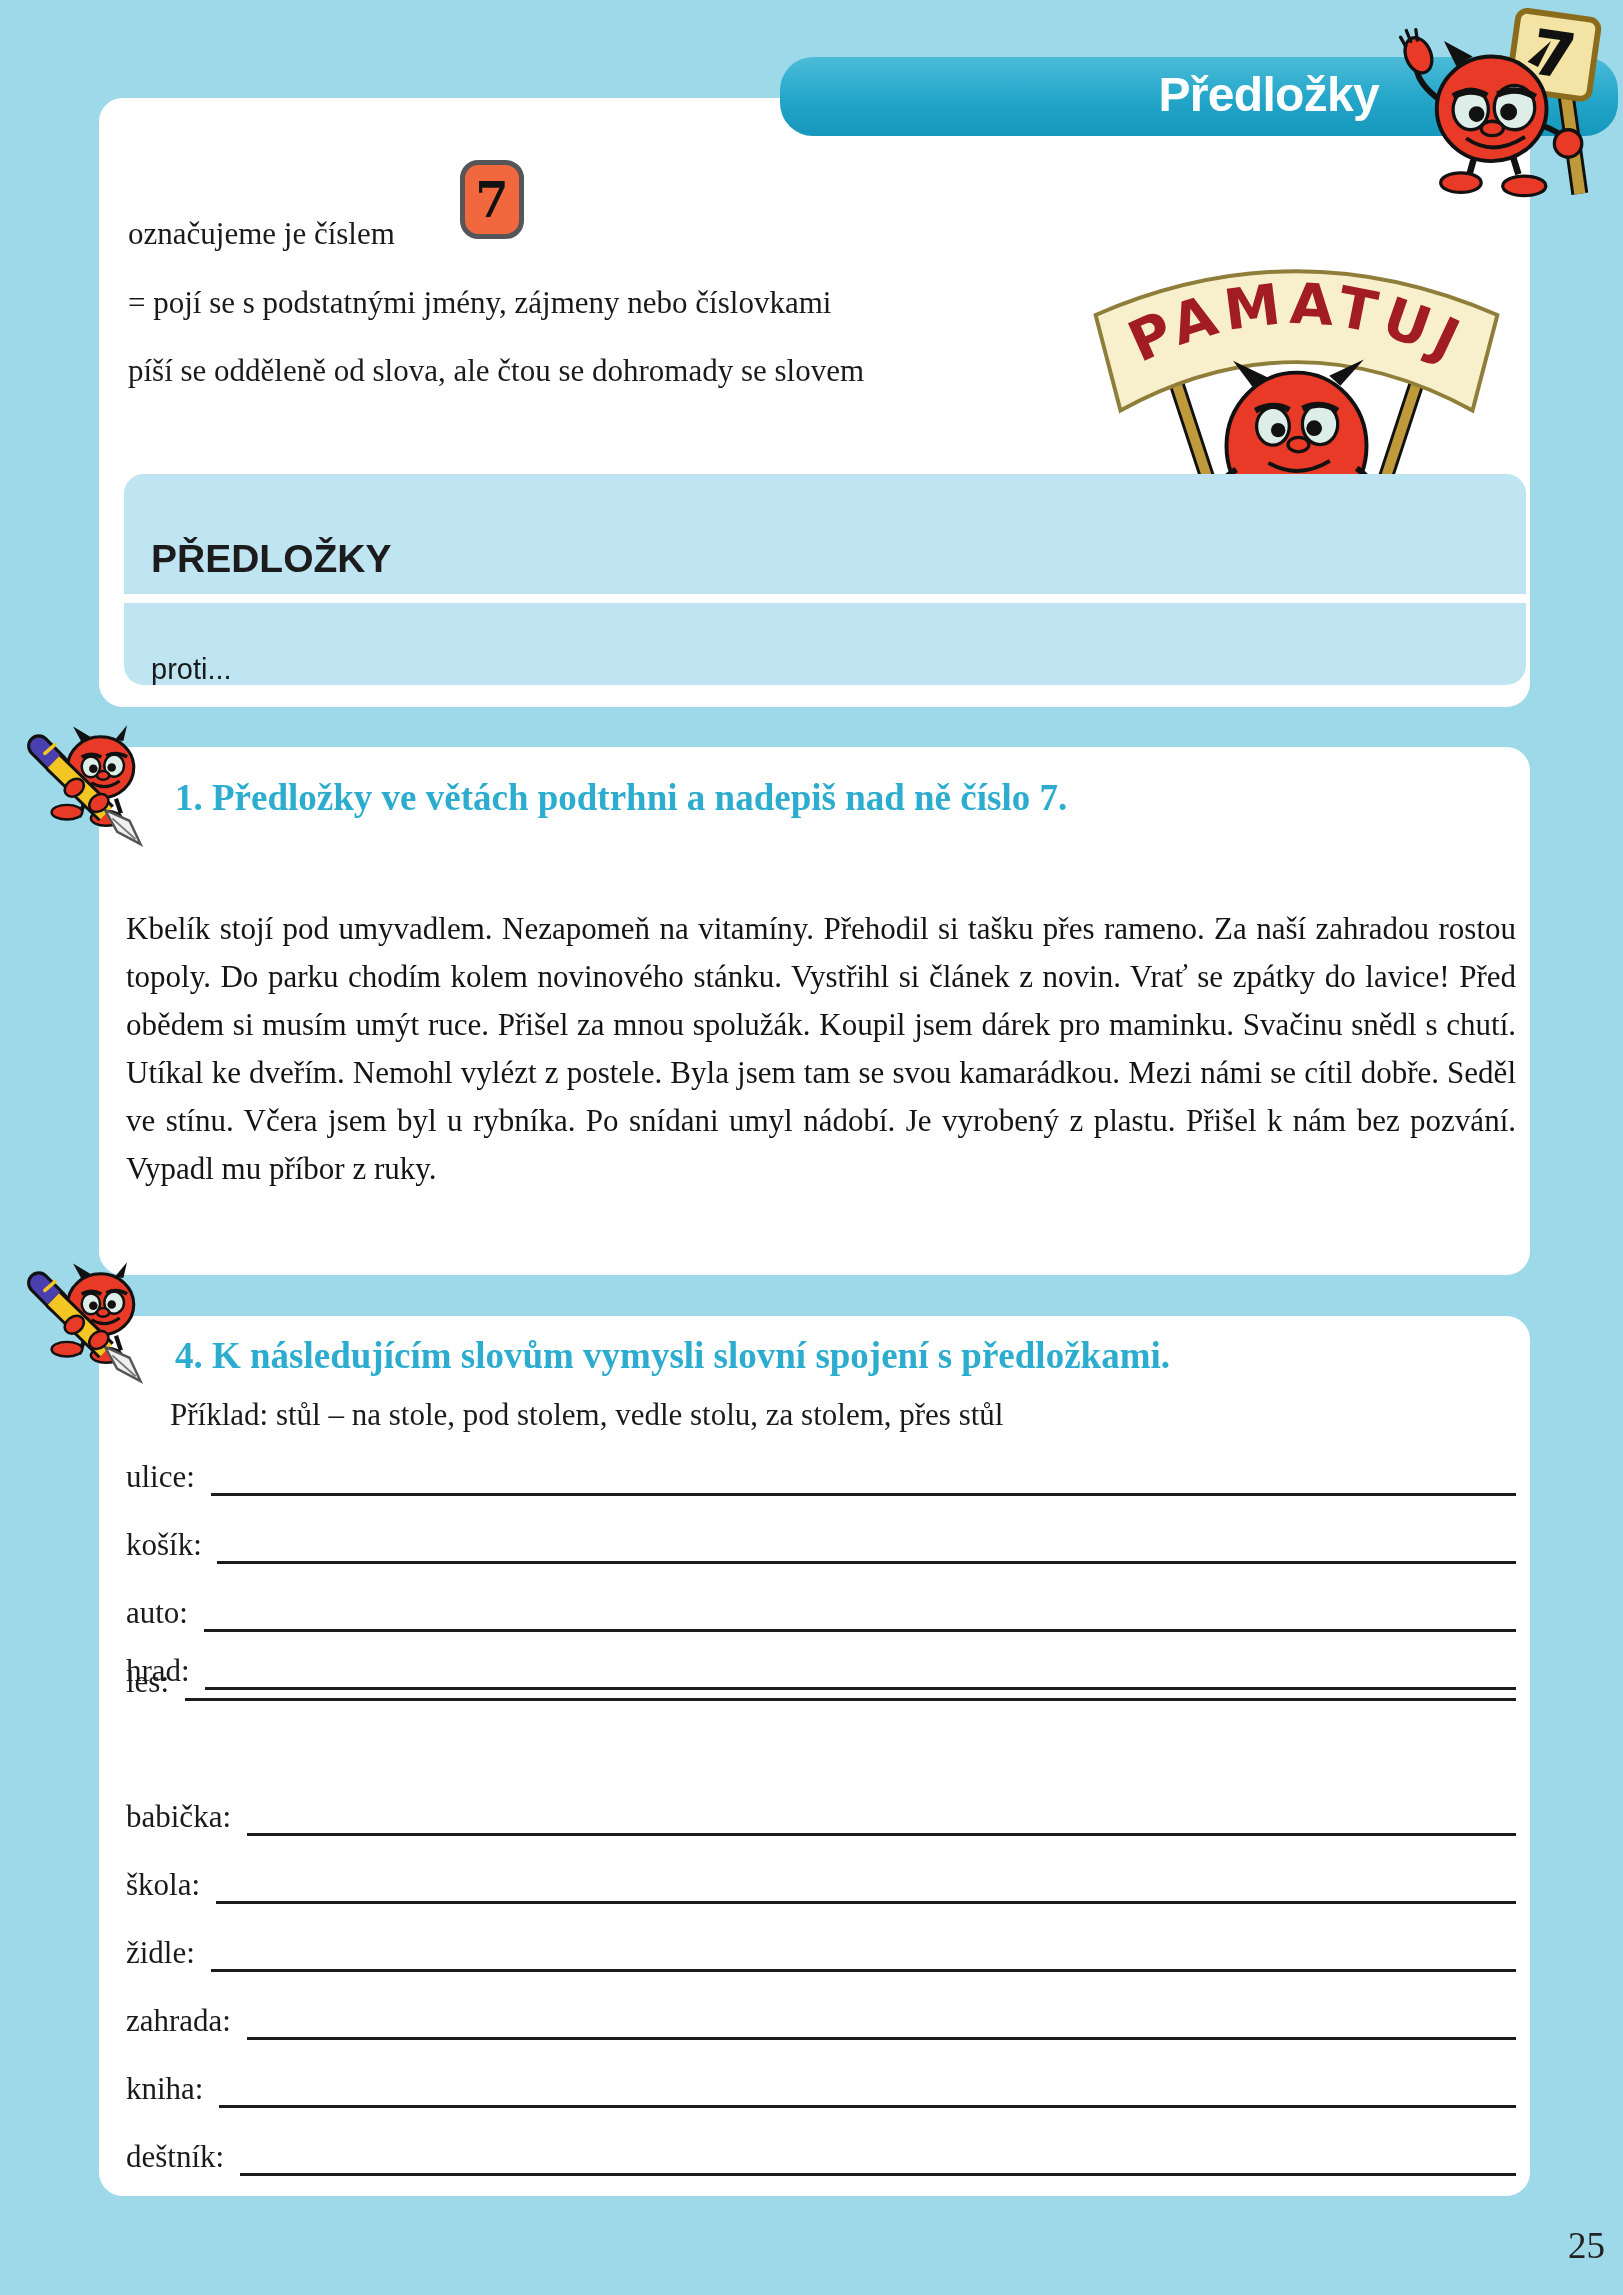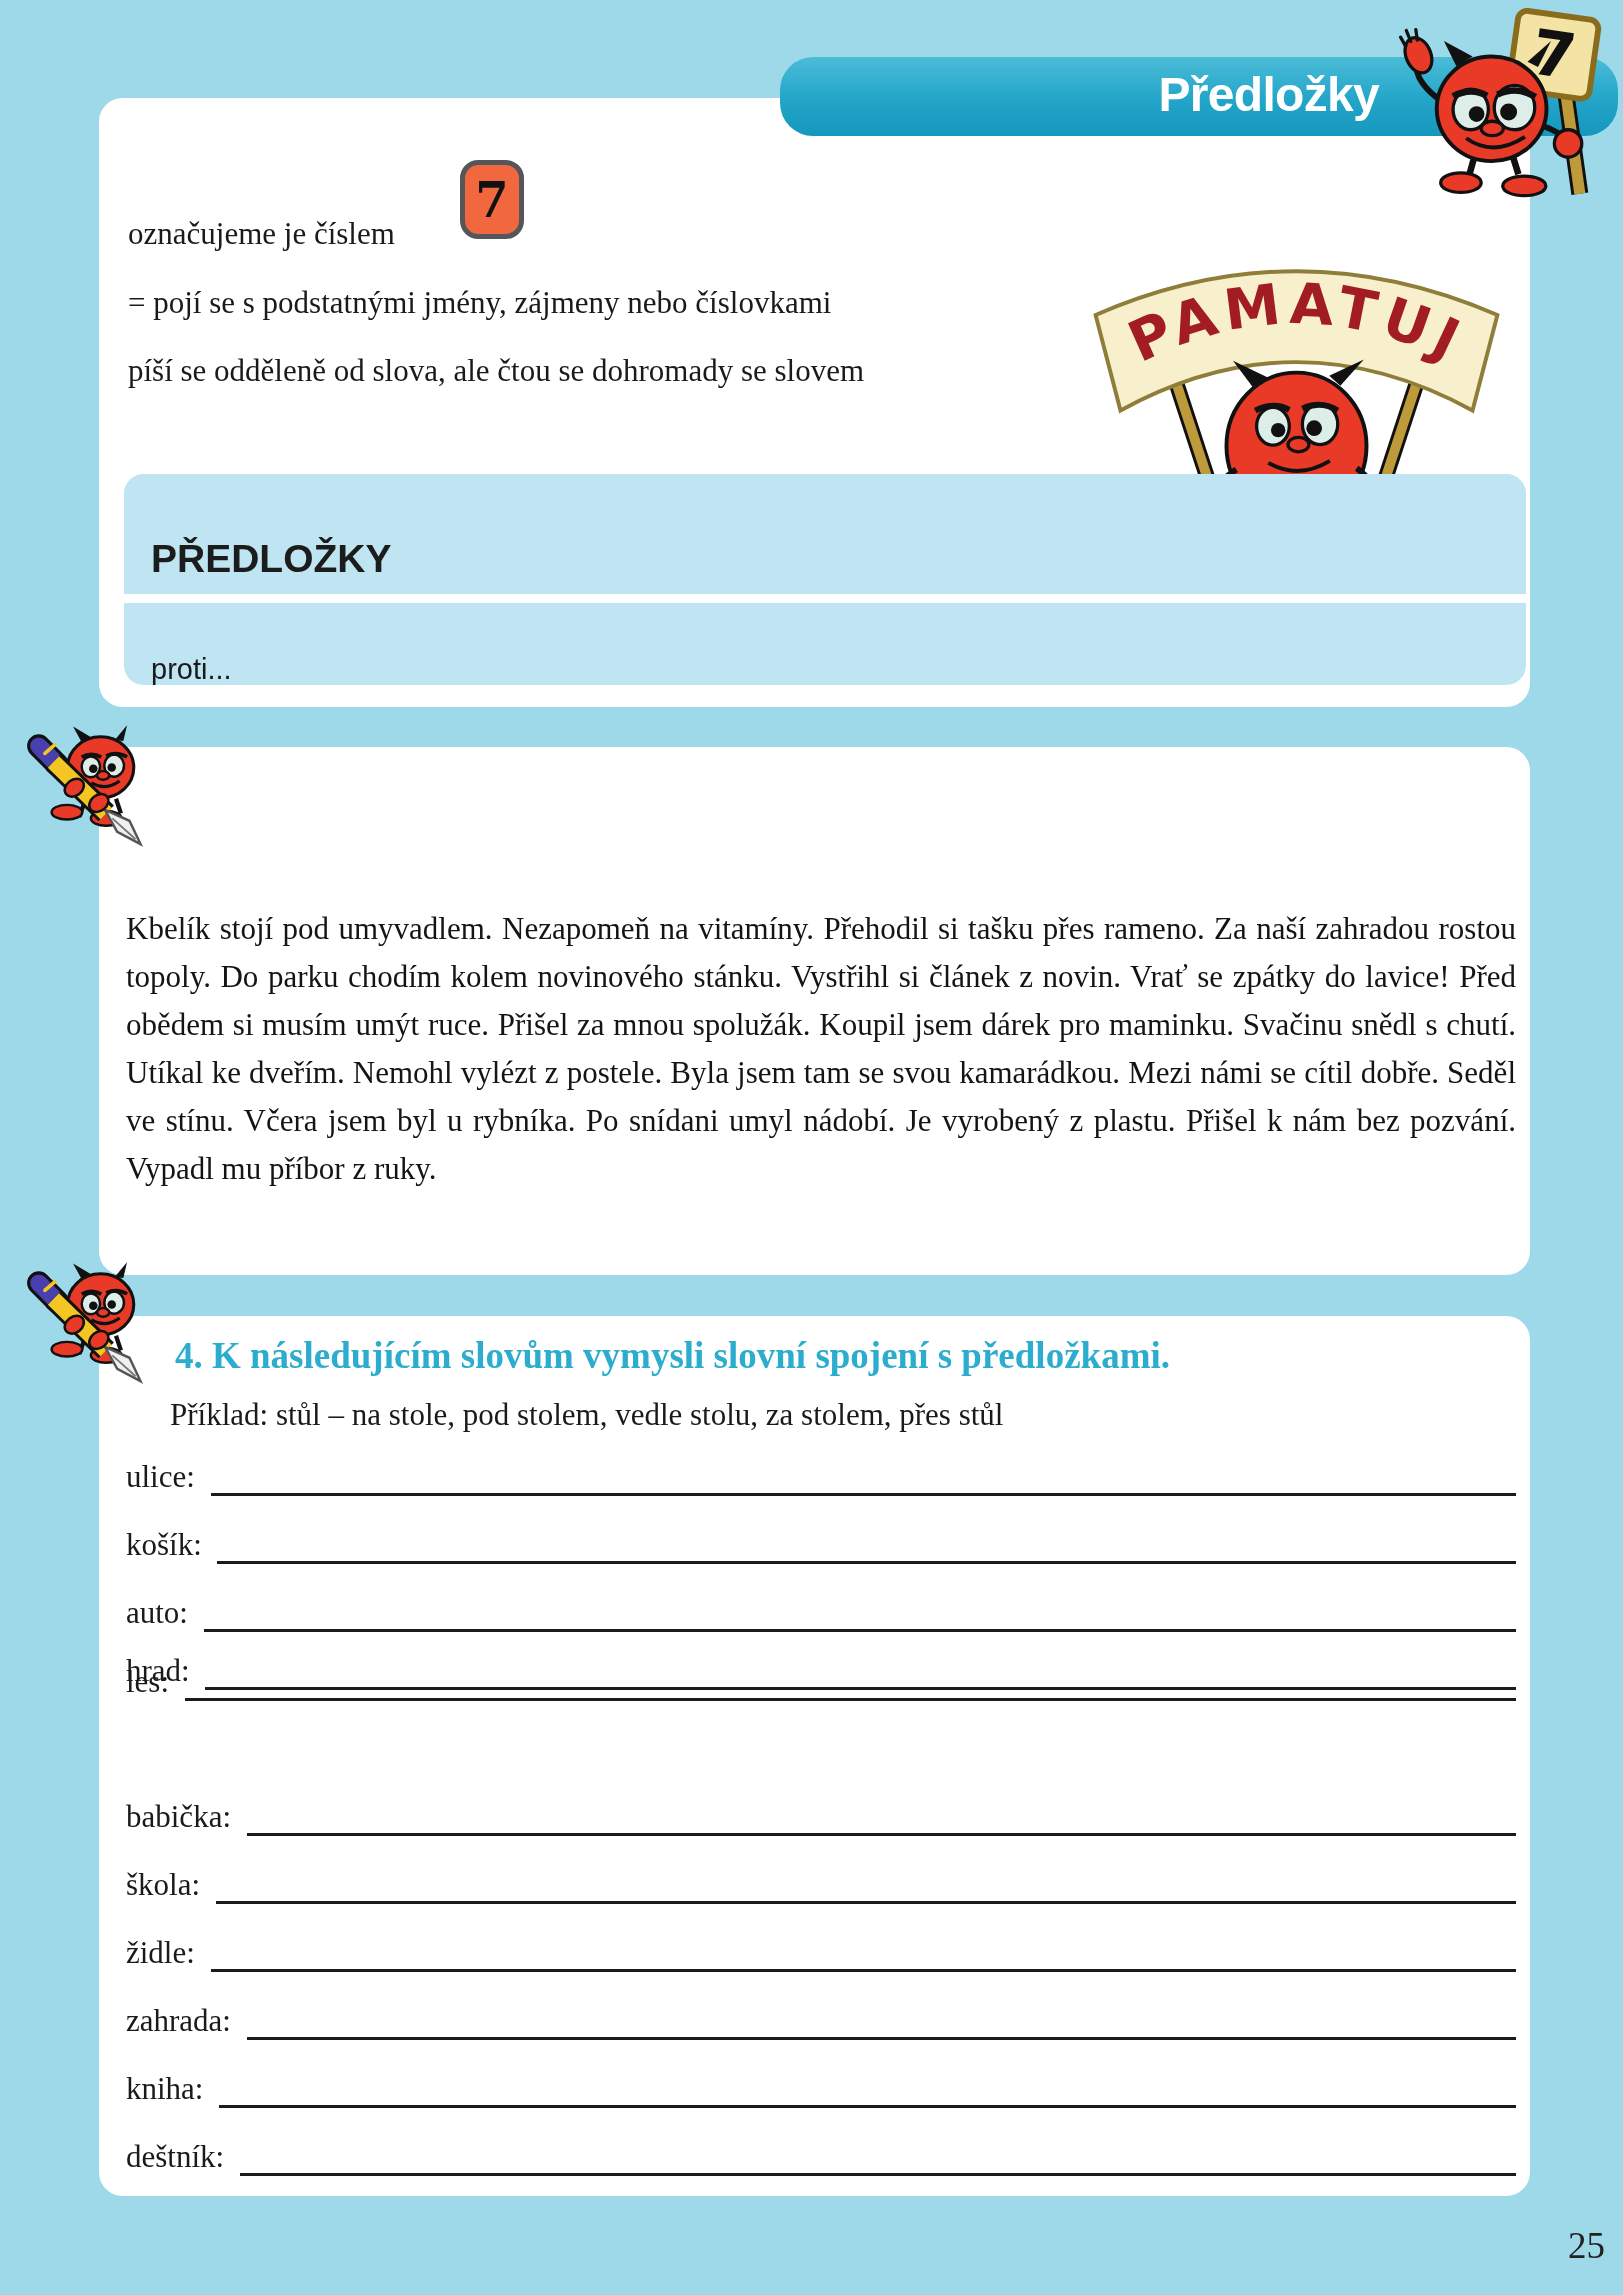--- a/index.html
+++ b/index.html
@@ -189,20 +189,21 @@
     <line x1="162" y1="180" x2="200" y2="214" stroke="#777" stroke-width="3"></line>
 
     <g transform="rotate(-38 100 130)">
       <ellipse cx="100" cy="130" rx="17" ry="13" fill="#e93a28" stroke="#111" stroke-width="4"></ellipse>
     </g>
     <g transform="rotate(-38 140 155)">
       <ellipse cx="140" cy="155" rx="17" ry="13" fill="#e93a28" stroke="#111" stroke-width="4"></ellipse>
     </g>
   </svg>
 
+  <div class="extitle" id="ex1title">1. Předložky ve větách podtrhni a nadepiš nad ně číslo 7.</div>
   <div id="ex1text">Kbelík stojí pod umyvadlem. Nezapomeň na vitamíny. Přehodil si tašku přes rameno. Za naší zahradou rostou topoly. Do parku chodím kolem novinového stánku. Vystřihl si článek z novin. Vrať se zpátky do lavice! Před obědem si musím umýt ruce. Přišel za mnou spolužák. Koupil jsem dárek pro maminku. Svačinu snědl s chutí. Utíkal ke dveřím. Nemohl vylézt z postele. Byla jsem tam se svou kamarádkou. Mezi námi se cítil dobře. Seděl ve stínu. Včera jsem byl u rybníka. Po snídani umyl nádobí. Je vyrobený z plastu. Přišel k nám bez pozvání. Vypadl mu příbor z ruky.</div>
 
   <svg style="left:13px;top:1245px;" width="141" height="141" viewBox="0 0 230 230">
     <path d="M118,150 L108,178 M168,148 L176,172" stroke="#111" stroke-width="7" fill="none"></path>
     <path d="M112,56 L98,30 L126,47 Z" fill="#111"></path>
     <path d="M166,52 L186,28 L180,54 Z" fill="#111"></path>
     <ellipse cx="143" cy="97" rx="54" ry="50" fill="#e93a28" stroke="#111" stroke-width="5"></ellipse>
     <ellipse cx="127" cy="96" rx="15" ry="17" fill="#ddeee8" stroke="#111" stroke-width="4"></ellipse>
     <ellipse cx="165" cy="94" rx="16" ry="18" fill="#ddeee8" stroke="#111" stroke-width="4"></ellipse>
     <circle cx="131" cy="99" r="7" fill="#111"></circle>

